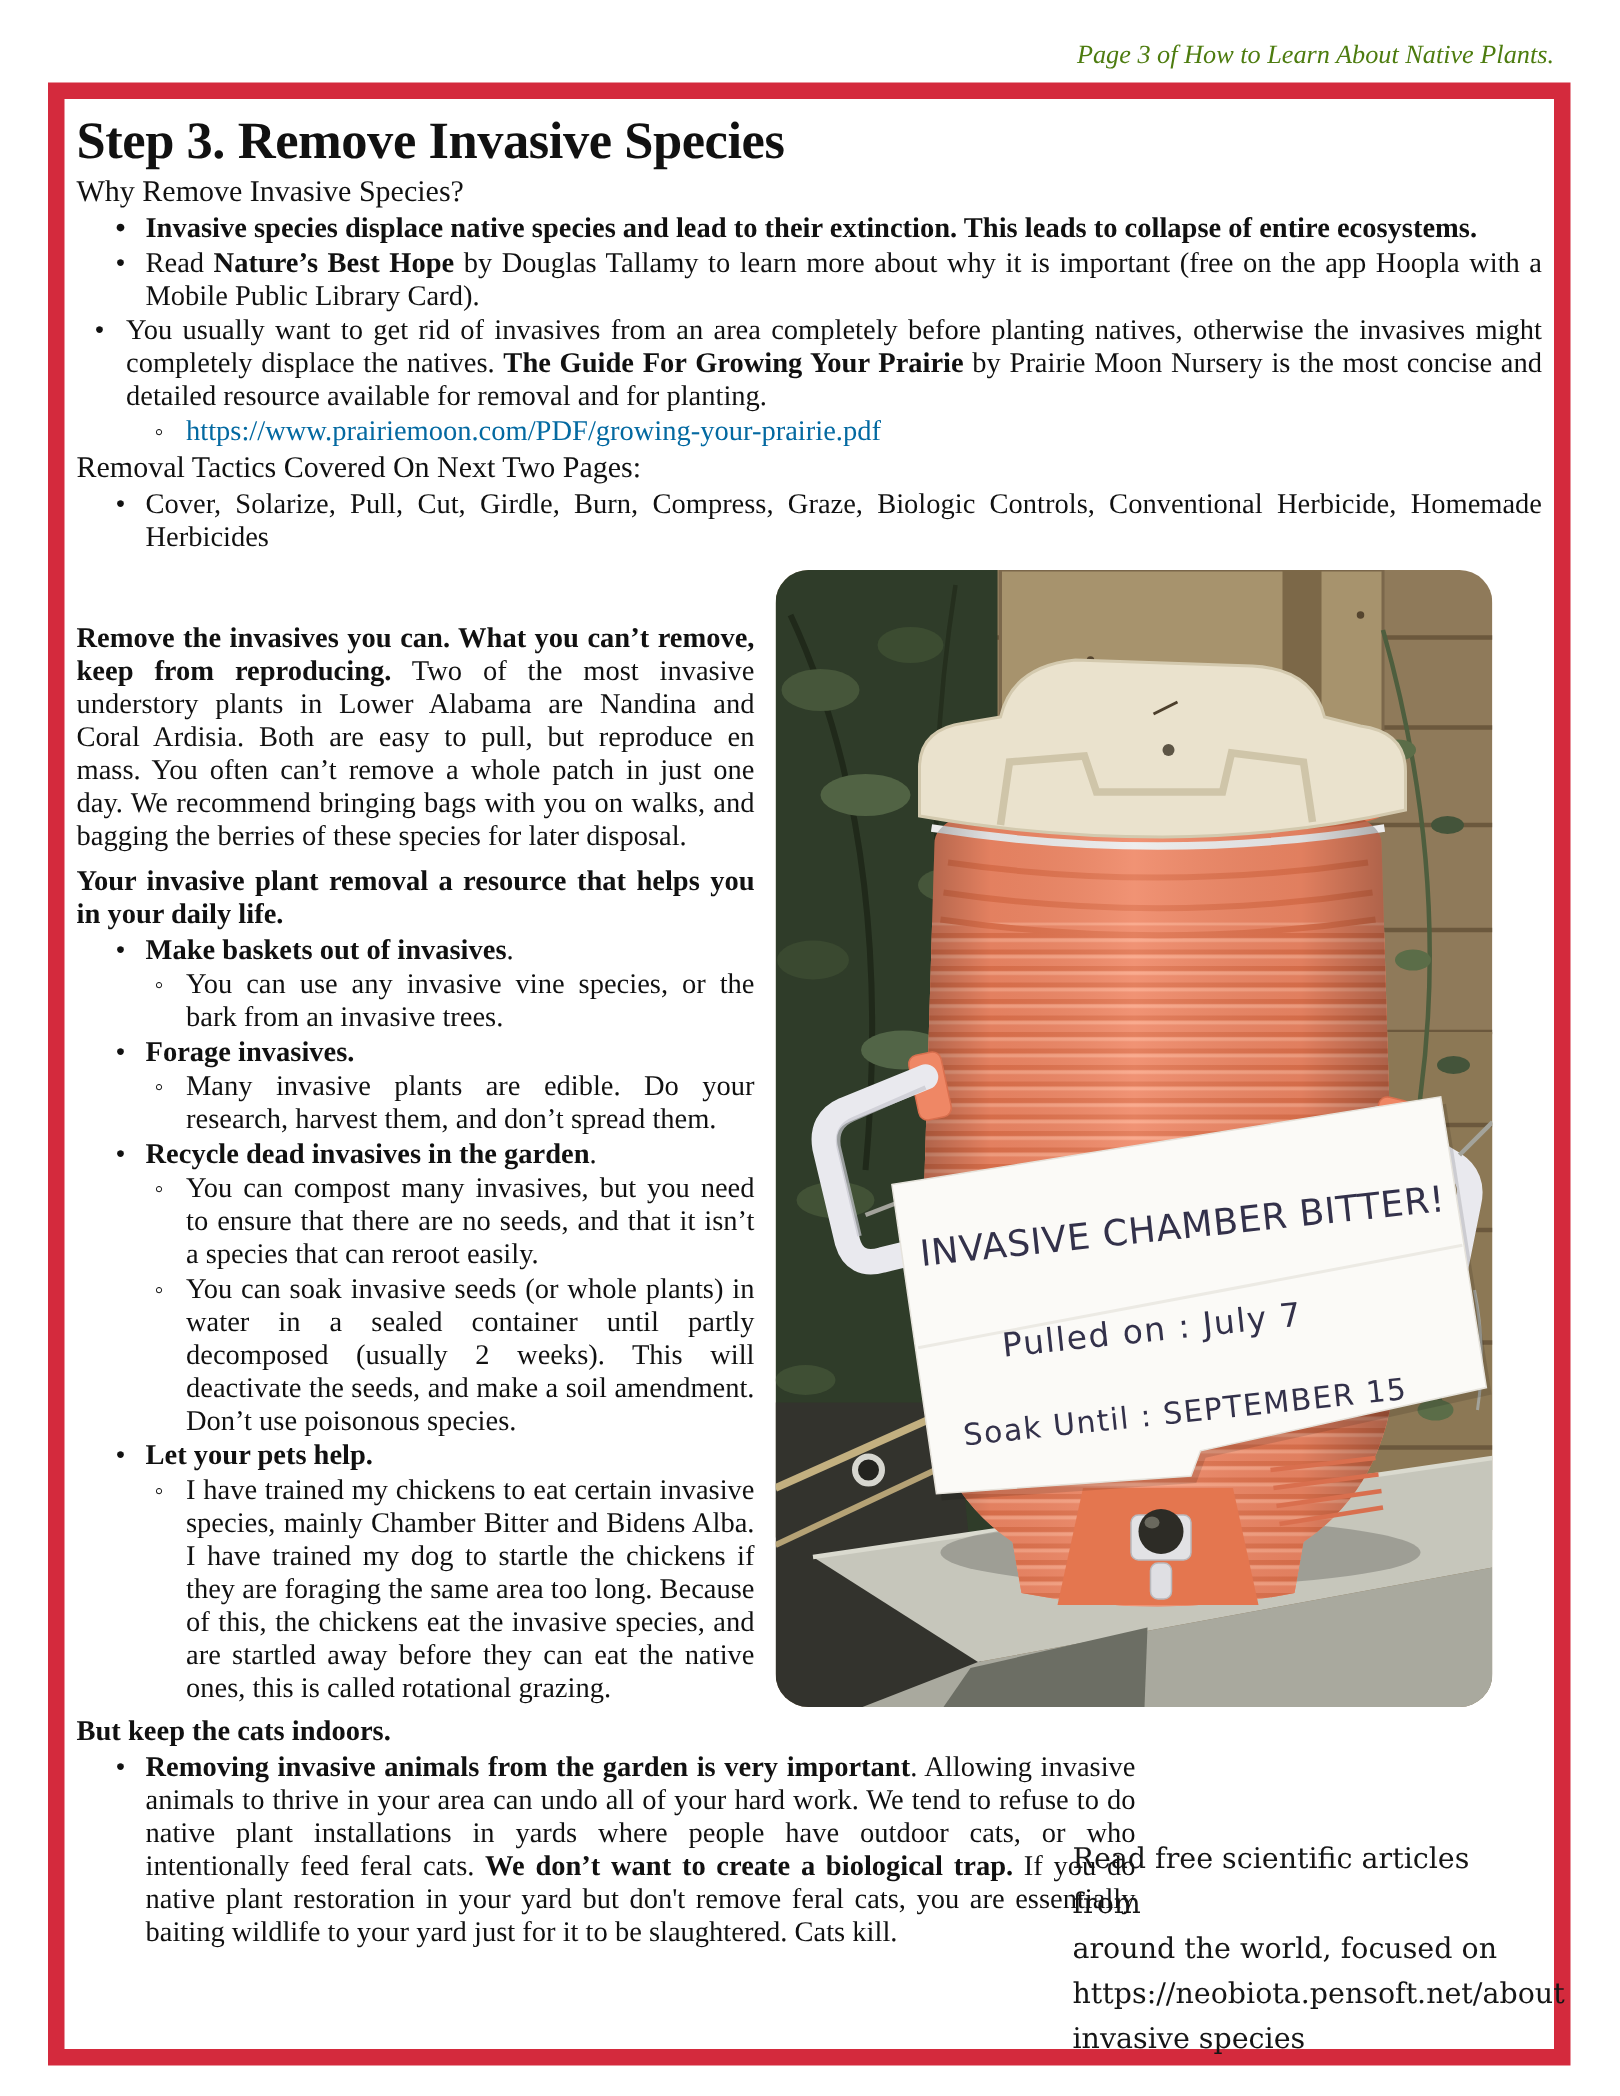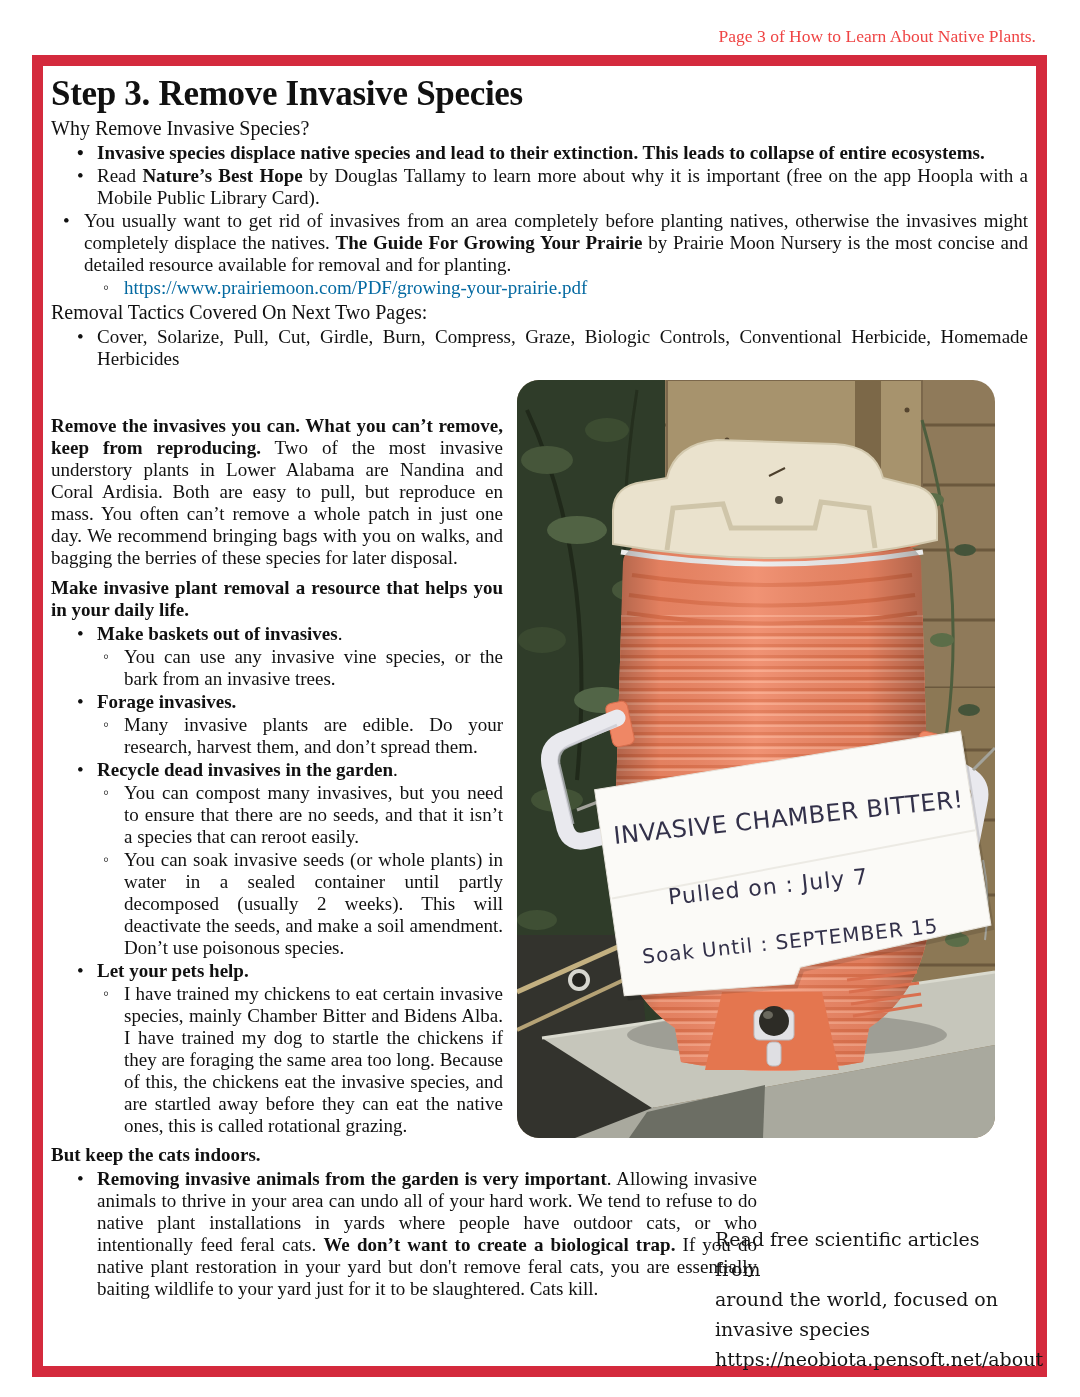--- a/index.html
+++ b/index.html
@@ -1,18 +1,18 @@
 <!DOCTYPE html>
 <html><head>
 <meta charset="utf-8">
 <style>
   html,body{margin:0;padding:0;background:#ffffff;}
   .canvas{position:relative;width:1080px;height:1397px;background:#ffffff;
           font-family:"Liberation Serif",serif;color:#111;overflow:hidden;}
-  .page-header{position:absolute;top:26px;right:44px;font-size:17.5px;color:#ef4444;}
+  .page-header{position:absolute;top:26px;right:44px;font-size:17.5px;color:#4d7c0f;font-style:italic;}
   .frame{position:absolute;left:32px;top:55px;width:993px;height:1300px;
          border:11px solid #d42a3d;background:#fff;box-sizing:content-box;}
   .inner{position:relative;width:100%;height:100%;padding:6px 8px 0 8px;box-sizing:border-box;}
   h1{margin:2px 0 2px 0;font-size:35px;line-height:40px;font-weight:bold;letter-spacing:-0.3px;}
   .h2{font-size:20px;font-weight:normal;line-height:25px;margin:1px 0 1px 0;}
   .h3{font-size:19px;font-weight:bold;line-height:22px;margin:6px 0 2px 0;}
   .body-text, .li{font-size:19px;line-height:22px;}
   .li{position:relative;margin:1px 0;}
   .li-a{padding-left:46px;text-align:justify;}
   .li-a::before{content:"\2022";position:absolute;left:26px;font-size:19px;}
@@ -61,21 +61,21 @@
 
       <div class="h2">Removal Tactics Covered On Next Two Pages:</div>
       <div class="li li-a">Cover, Solarize, Pull, Cut, Girdle, Burn, Compress, Graze, Biologic Controls, Conventional Herbicide, Homemade Herbicides</div>
 
       <div class="row">
         <div class="leftcol">
           <p class="body-text">
             <span class="bd">Remove the invasives you can. What you can’t remove, keep from reproducing.</span><span> Two of the most invasive understory plants in Lower Alabama are Nandina and Coral Ardisia. Both are easy to pull, but reproduce en mass. You often can’t remove a whole patch in just one day. We recommend bringing bags with you on walks, and bagging the berries of these species for later disposal.</span>
           </p>
 
-          <div class="h3" style="text-align:justify;">Make invasive plant removal a resource that helps you in your daily life.</div>
+          <div class="h3" style="text-align:justify;">Your invasive plant removal a resource that helps you in your daily life.</div>
 
           <div class="li li-a">
             <span class="bd">Make baskets out of invasives</span><span>.</span>
           </div>
           <div class="li li-sub">You can use any invasive vine species, or the bark from an invasive trees.</div>
 
           <div class="li li-a">
             <span class="bd">Forage invasives.</span><span></span>
           </div>
           <div class="li li-sub">Many invasive plants are edible. Do your research, harvest them, and don’t spread them.</div>
@@ -236,19 +236,19 @@
       </div>
 
       <div class="h3">But keep the cats indoors.</div>
       <div class="li li-a catsw">
         <span class="bd">Removing invasive animals from the garden is very important</span><span>. Allowing invasive animals to thrive in your area can undo all of your hard work. We tend to refuse to do native plant installations in yards where people have outdoor cats, or who intentionally feed feral cats. </span><span class="bd">We don’t want to create a biological trap.</span><span> If you do native plant restoration in your yard but don't remove feral cats, you are essentially baiting wildlife to your yard just for it to be slaughtered. Cats kill.</span>
       </div>
 
       <div class="aside">
         <div>Read free scientific articles from</div>
         <div>around the world, focused on</div>
+        <div>https://neobiota.pensoft.net/about</div>
         <div>invasive species</div>
-        <div>https://neobiota.pensoft.net/about</div>
       </div>
 
     </div>
   </div>
 </div>
 
 </body></html>

